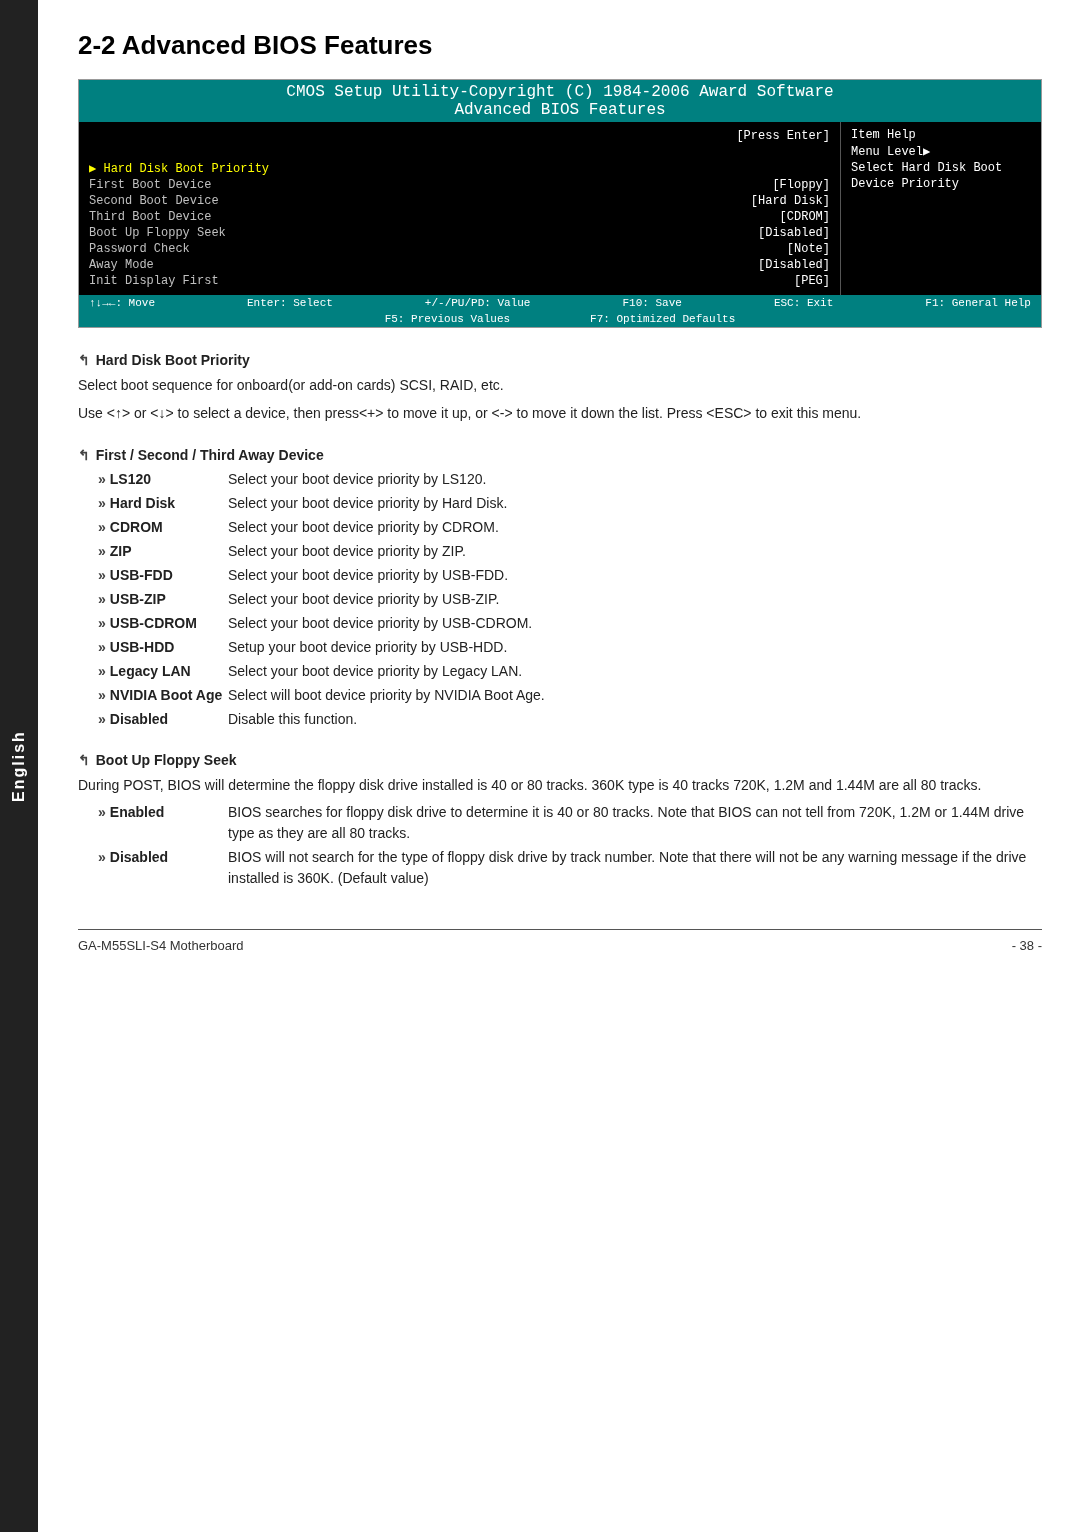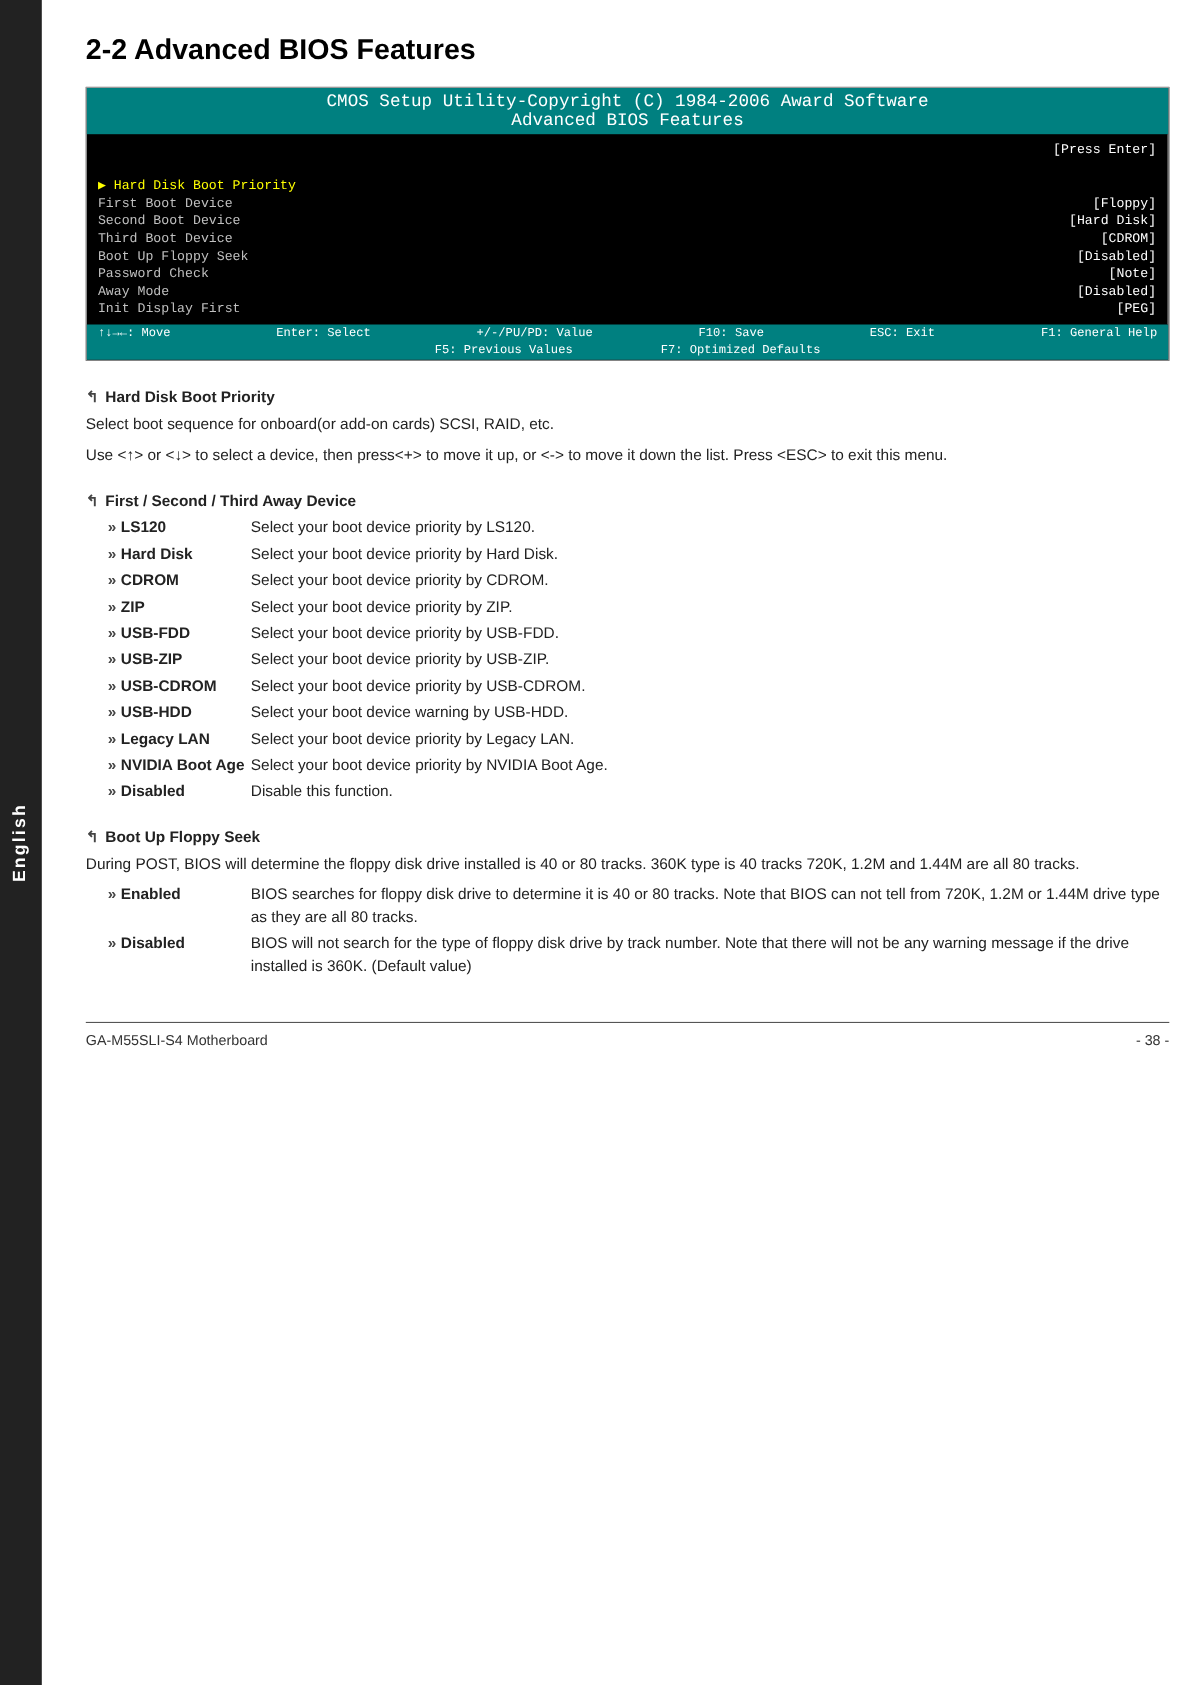--- a/index.html
+++ b/index.html
@@ -30,21 +30,21 @@
       font-size: 16px;
       font-weight: bold;
       transform: rotate(-90deg);
       white-space: nowrap;
       letter-spacing: 2px;
     }
 
     
     .main-content {
       margin-left: 38px;
-      padding: 30px 17px 40px 40px;
+      padding: 30px 38px 40px 40px;
     }
 
     
     .page-title {
       font-size: 26px;
       font-weight: bold;
       margin-bottom: 18px;
       color: #000;
     }
 
@@ -210,20 +210,27 @@
             <span class="bios-row-value">[Note]</span>
           </div>
           <div class="bios-row">
             <span class="bios-row-label">  Away Mode</span>
             <span class="bios-row-value">[Disabled]</span>
           </div>
           <div class="bios-row">
             <span class="bios-row-label">  Init Display First</span>
             <span class="bios-row-value">[PEG]</span>
           </div>
+        </div>
+      <div class="bios-right" id="bios-help-container">
+          <div style="margin-bottom: 2px;">Item Help</div>
+          <div style="margin-bottom: 2px;">Menu Level▶</div>
+          <div style="margin-bottom: 2px;"></div>
+          <div style="margin-bottom: 2px;">Select Hard Disk Boot</div>
+          <div style="margin-bottom: 2px;">Device Priority</div>
         </div>
     </div>
     <div class="bios-footer" id="bios-footer-container" style="display: flex; flex-direction: column; width: 100%;">
         <div style="display: flex; justify-content: space-between; width: 100%;">
           <span>↑↓→←: Move</span>
           <span>Enter: Select</span>
           <span>+/-/PU/PD: Value</span>
           <span>F10: Save</span>
           <span>ESC: Exit</span>
           <span>F1: General Help</span>
@@ -267,29 +274,29 @@
           <div class="item-row">
             <span class="item-key">USB-ZIP</span>
             <span class="item-desc">Select your boot device priority by USB-ZIP.</span>
           </div>
           <div class="item-row">
             <span class="item-key">USB-CDROM</span>
             <span class="item-desc">Select your boot device priority by USB-CDROM.</span>
           </div>
           <div class="item-row">
             <span class="item-key">USB-HDD</span>
-            <span class="item-desc">Select your boot device warning by USB-HDD.</span>
+            <span class="item-desc">Setup your boot device priority by USB-HDD.</span>
           </div>
           <div class="item-row">
             <span class="item-key">Legacy LAN</span>
             <span class="item-desc">Select your boot device priority by Legacy LAN.</span>
           </div>
           <div class="item-row">
             <span class="item-key">NVIDIA Boot Age</span>
-            <span class="item-desc">Select your boot device priority by NVIDIA Boot Age.</span>
+            <span class="item-desc">Select will boot device priority by NVIDIA Boot Age.</span>
           </div>
           <div class="item-row">
             <span class="item-key">Disabled</span>
             <span class="item-desc">Disable this function.</span>
           </div>
         </div>
       </div>
       <div>
         <div class="section-heading">Boot Up Floppy Seek</div>
         <p class="body-text">During POST, BIOS will determine the floppy disk drive installed is 40 or 80 tracks. 360K type is 40 tracks 720K, 1.2M and 1.44M are all 80 tracks.</p>

